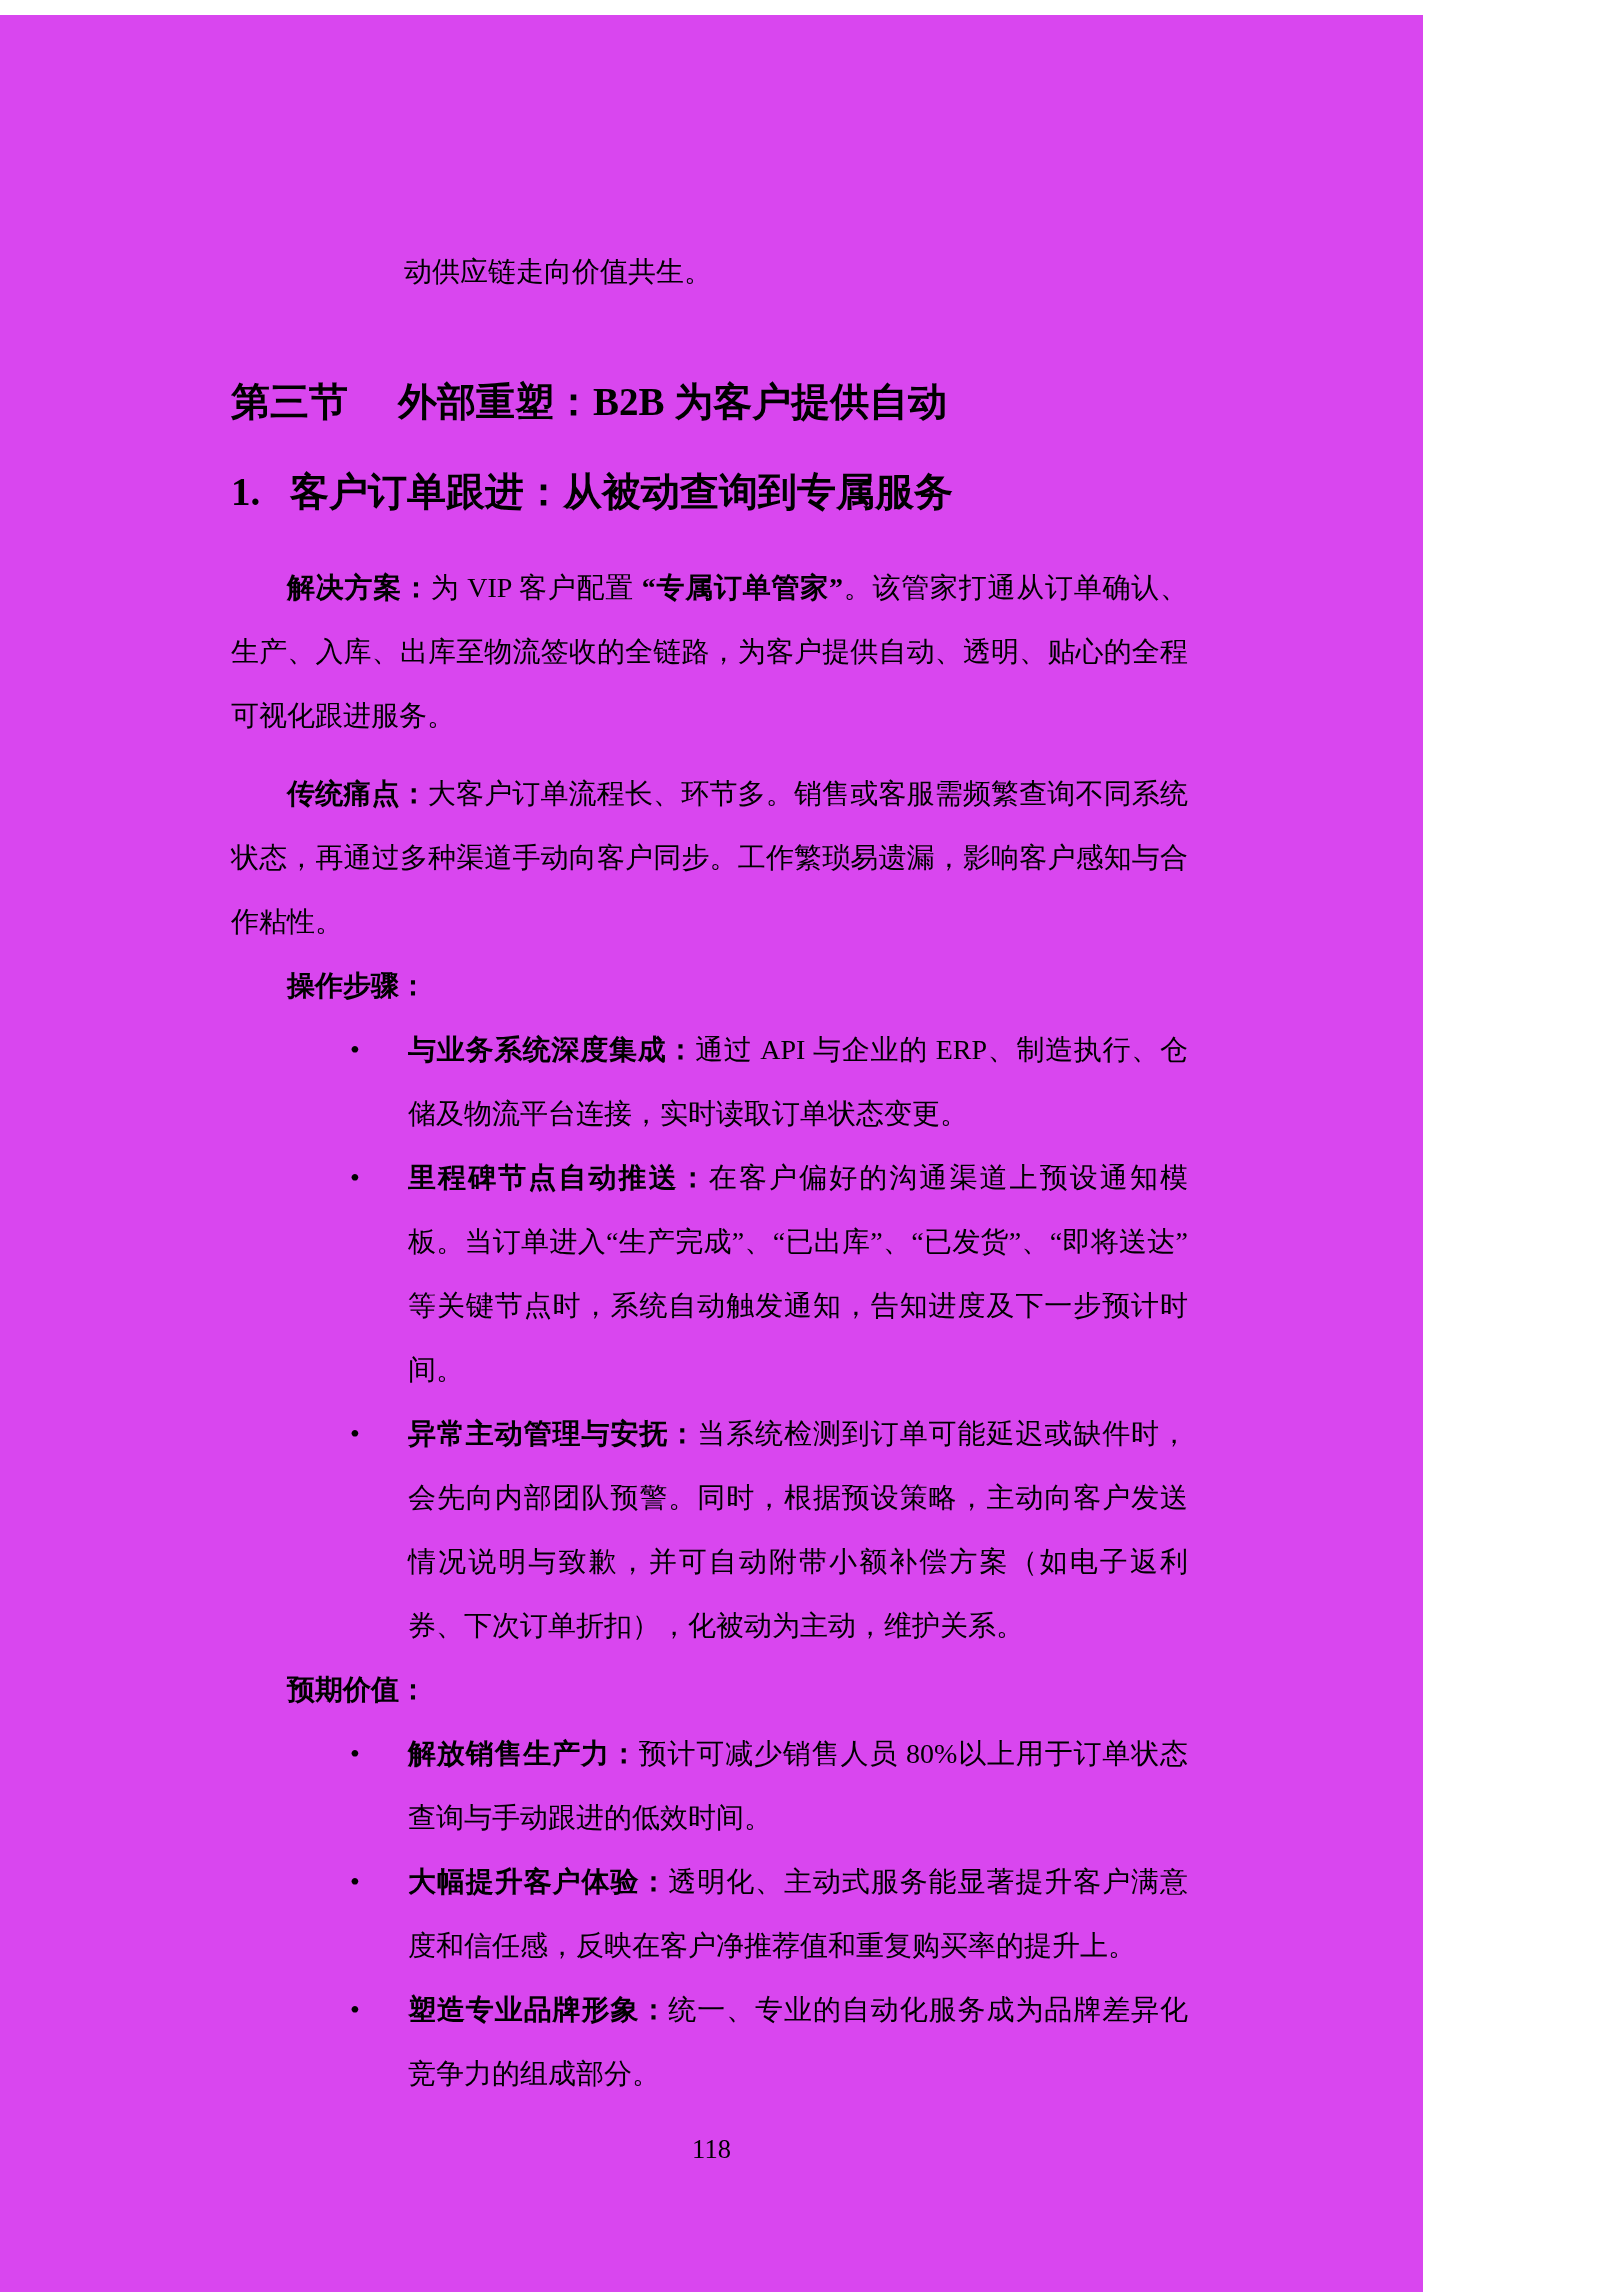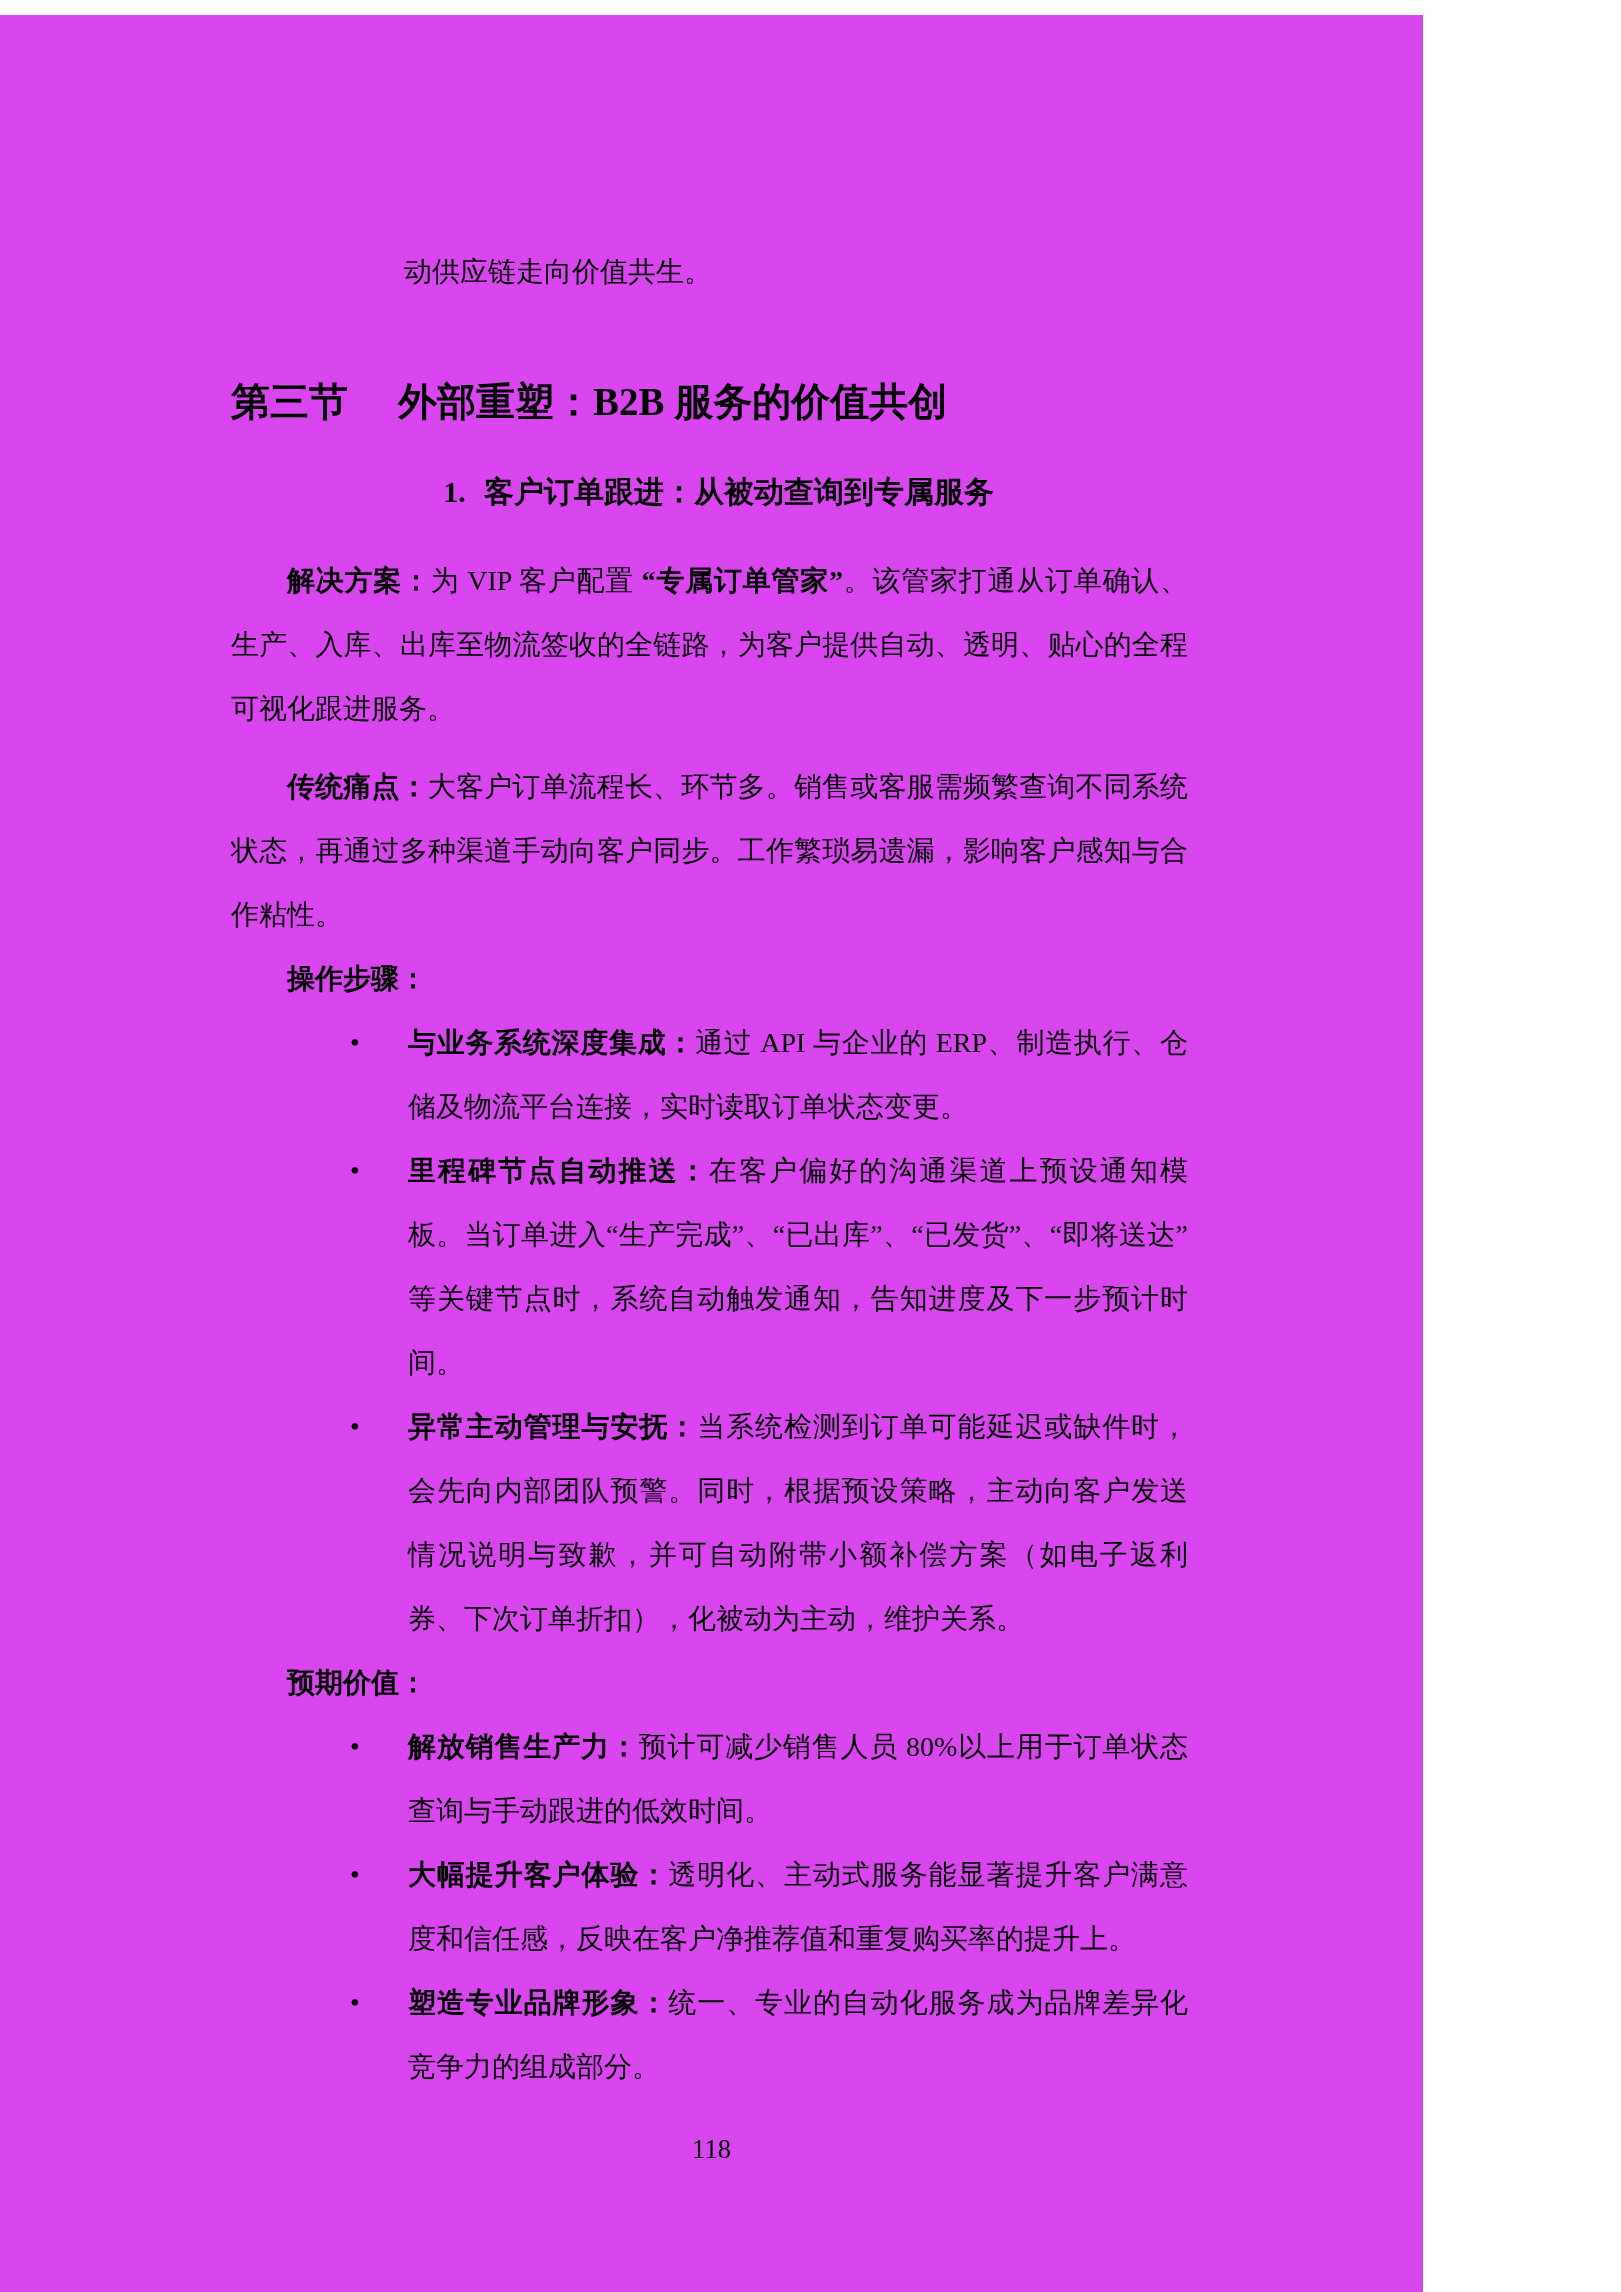--- a/index.html
+++ b/index.html
@@ -35,24 +35,24 @@
     font-weight: bold;
     text-align: left;
     white-space: nowrap;
   }
   .h1 .num { display: inline-block; width: 167px; }
 
   .p-intro { margin-top: 23.5px; text-indent: 2em; }
 
   .h2 {
     margin-top: 15.7px;
-    font-size: 30px;
+    font-size: 39px;
     line-height: 64px;
     font-weight: bold;
-    text-align: center;
+    text-align: left;
     white-space: nowrap;
   }
   .h2 .num { display: inline-block; width: 59px; }
 
   .p-body { margin-top: 0; text-indent: 2em; }
   .p-first { margin-top: 13.7px; }
   .p-label-line { text-indent: 2em; }
   b { font-weight: bold; }
 
   ul.bullets { margin: 0; padding: 0; list-style: none; }
@@ -81,21 +81,21 @@
 </head>
 <body>
 
 <div class="page">
 
   <p class="bodytext cont-line">
     <span>动供应链走向价值共生。</span>
   </p>
 
   <h1 class="h1">
-    <span class="num">第三节</span><span>外部重塑：B2B 服务的价值共创</span>
+    <span class="num">第三节</span><span>外部重塑：B2B 为客户提供自动</span>
   </h1>
 
 
   <h2 class="h2">
     <span class="num">1.</span><span>客户订单跟进：从被动查询到专属服务</span>
   </h2>
 
   <p class="bodytext p-body">
     <b>解决方案：</b><span>为 VIP 客户配置 </span><b>“专属订单管家”</b><span>。该管家打通从订单确认、生产、入库、出库至物流签收的全链路，为客户提供自动、透明、贴心的全程可视化跟进服务。</span>
   </p>

